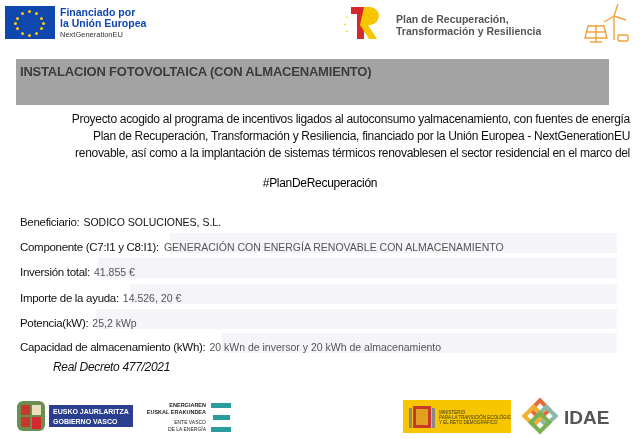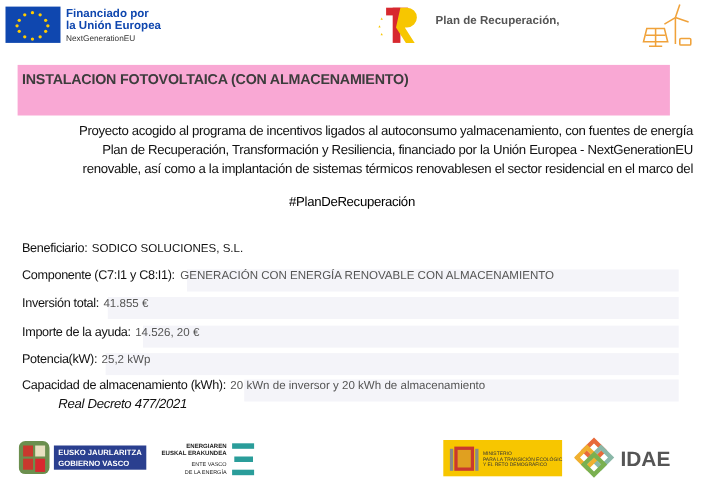--- a/index.html
+++ b/index.html
@@ -14,29 +14,29 @@
   .eu-text { left: 60px; top: 7px; color: #0f47af; }
   .eu-text .l1, .eu-text .l2 { font-weight: bold; font-size: 10.5px; line-height: 11px; display: block; }
   .eu-text .l3 { font-size: 7.5px; line-height: 11px; color: #333; display: block; }
 
   .tr-logo { left: 342px; top: 4px; width: 40px; height: 38px; }
   .prtr-text { left: 396px; top: 13px; color: #555; font-weight: bold; font-size: 10.5px; line-height: 12px; }
   .prtr-text span { display: block; }
   .wind-icon { left: 582px; top: 2px; width: 48px; height: 42px; }
 
   
-  .title-box { left: 16px; top: 59px; width: 593px; height: 46px; background: #f9a8d4; }
+  .title-box { left: 16px; top: 59px; width: 593px; height: 46px; background: #a3a3a3; }
   .title-box .title { position: absolute; left: 4px; top: 5px; font-weight: bold; font-size: 13px; color: #3c3c3c; letter-spacing: -0.2px; }
 
   
   .desc { left: 10px; top: 111px; width: 620px; text-align: right; font-size: 12px; line-height: 17px; color: #111; letter-spacing: -0.3px; }
   .hashtag { left: 0; top: 176px; width: 640px; text-align: center; font-size: 12px; color: #000000; letter-spacing: -0.3px; }
 
   
-  .field { position: absolute; left: 20px; height: 20px; display: flex; align-items: flex-start; font-size: 11.5px; letter-spacing: -0.3px; margin-top: 12px; }
+  .field { position: absolute; left: 20px; height: 20px; display: flex; align-items: flex-end; font-size: 11.5px; letter-spacing: -0.3px; }
   .field .lbl { color: #111; white-space: nowrap; }
   .field .val { white-space: nowrap; font-weight: normal; font-size: 10.5px; color: #555; padding-left: 4px; letter-spacing: 0; }
   .field .valbox { position: absolute; top: 0; height: 20px; background: #f4f4f9; }
   .field .val.dark { color: #111; }
 
   .rd { left: 17px; top: 360px; font-style: italic; font-size: 12px; color: #111; letter-spacing: -0.3px; margin-left: 36px; }
 
   
   .gv-logo { left: 17px; top: 399px; width: 118px; height: 33px; }
   .eve-logo { left: 142px; top: 399px; width: 92px; height: 36px; }
@@ -70,20 +70,21 @@
   <rect x="9" y="3" width="20" height="7" fill="#d7282f"></rect>
   <rect x="15" y="3" width="7" height="32" fill="#d7282f"></rect>
   <path d="M22 3 h6 a9 9 0 0 1 0 18 h-2 l9 14 h-8 l-9 -14 z" fill="#f7c600"></path>
   <path d="M22 3 h6 a9 9 0 0 1 0 18 h-2 l9 14 h-8 l-9 -14 z" fill="none"></path>
   <polygon points="5,12 6,14 4,14" fill="#f7c600"></polygon>
   <polygon points="3,19 4,21 2,21" fill="#f7c600"></polygon>
   <polygon points="5,26 6,28 4,28" fill="#f7c600"></polygon>
 </svg>
 <div class="abs prtr-text">
   <span>Plan de Recuperación,</span>
+  <span>Transformación y Resiliencia</span>
 </div>
 
 <svg class="abs wind-icon" viewBox="0 0 48 42" fill="none" stroke="#f0a23a" stroke-width="1.4">
   <line x1="32" y1="14" x2="32" y2="38"></line>
   <line x1="32" y1="14" x2="36" y2="2"></line>
   <line x1="32" y1="14" x2="44" y2="18"></line>
   <line x1="32" y1="14" x2="22" y2="20"></line>
   <polygon points="6,24 22,24 25,36 3,36"></polygon>
   <line x1="14" y1="24" x2="14" y2="36"></line>
   <line x1="5" y1="30" x2="23" y2="30"></line>

